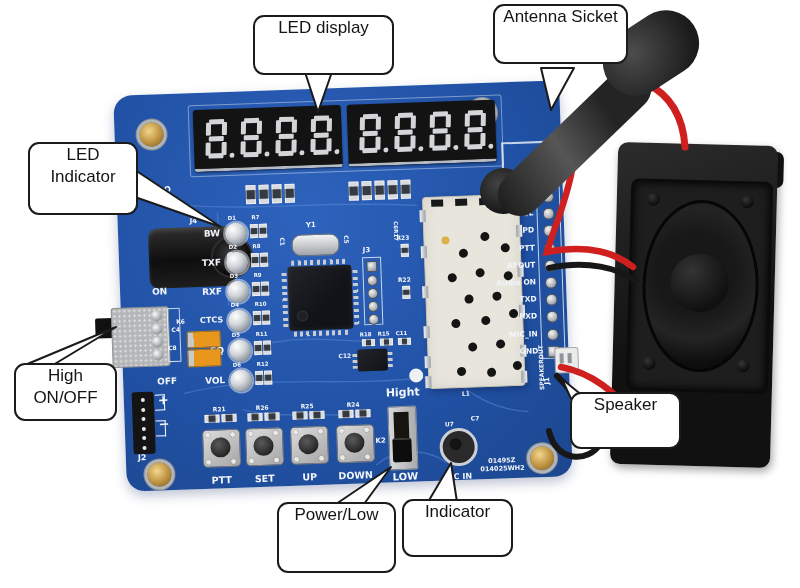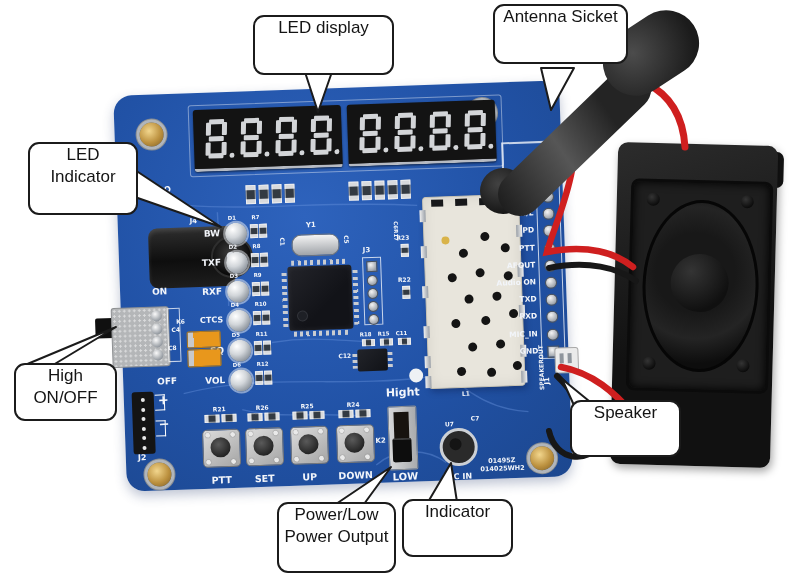--- a/index.html
+++ b/index.html
@@ -417,24 +417,23 @@
         <div>Antenna Sicket</div>
       </div>
       <div class="callout" style="position: absolute; left: 28px; top: 142px; width: 106px; height: 69px;">
         <div>LED</div>
         <div>Indicator</div>
       </div>
       <div class="callout" style="position: absolute; left: 14px; top: 363px; width: 99px; height: 54px;">
         <div>High</div>
         <div>ON/OFF</div>
       </div>
-      <div class="callout" style="position: absolute; left: 570px; top: 400px; width: 107px; height: 53px;">
+      <div class="callout" style="position: absolute; left: 570px; top: 392px; width: 107px; height: 53px;">
         <div>Speaker</div>
       </div>
       <div class="callout" style="position: absolute; left: 277px; top: 502px; width: 115px; height: 67px;">
         <div>Power/Low</div>
-        <div>Power Output</div>
       </div>
       <div class="callout" style="position: absolute; left: 402px; top: 499px; width: 107px; height: 54px;">
         <div>Indicator</div>
       </div>
     </div>
 </div>
 
 </body></html>

